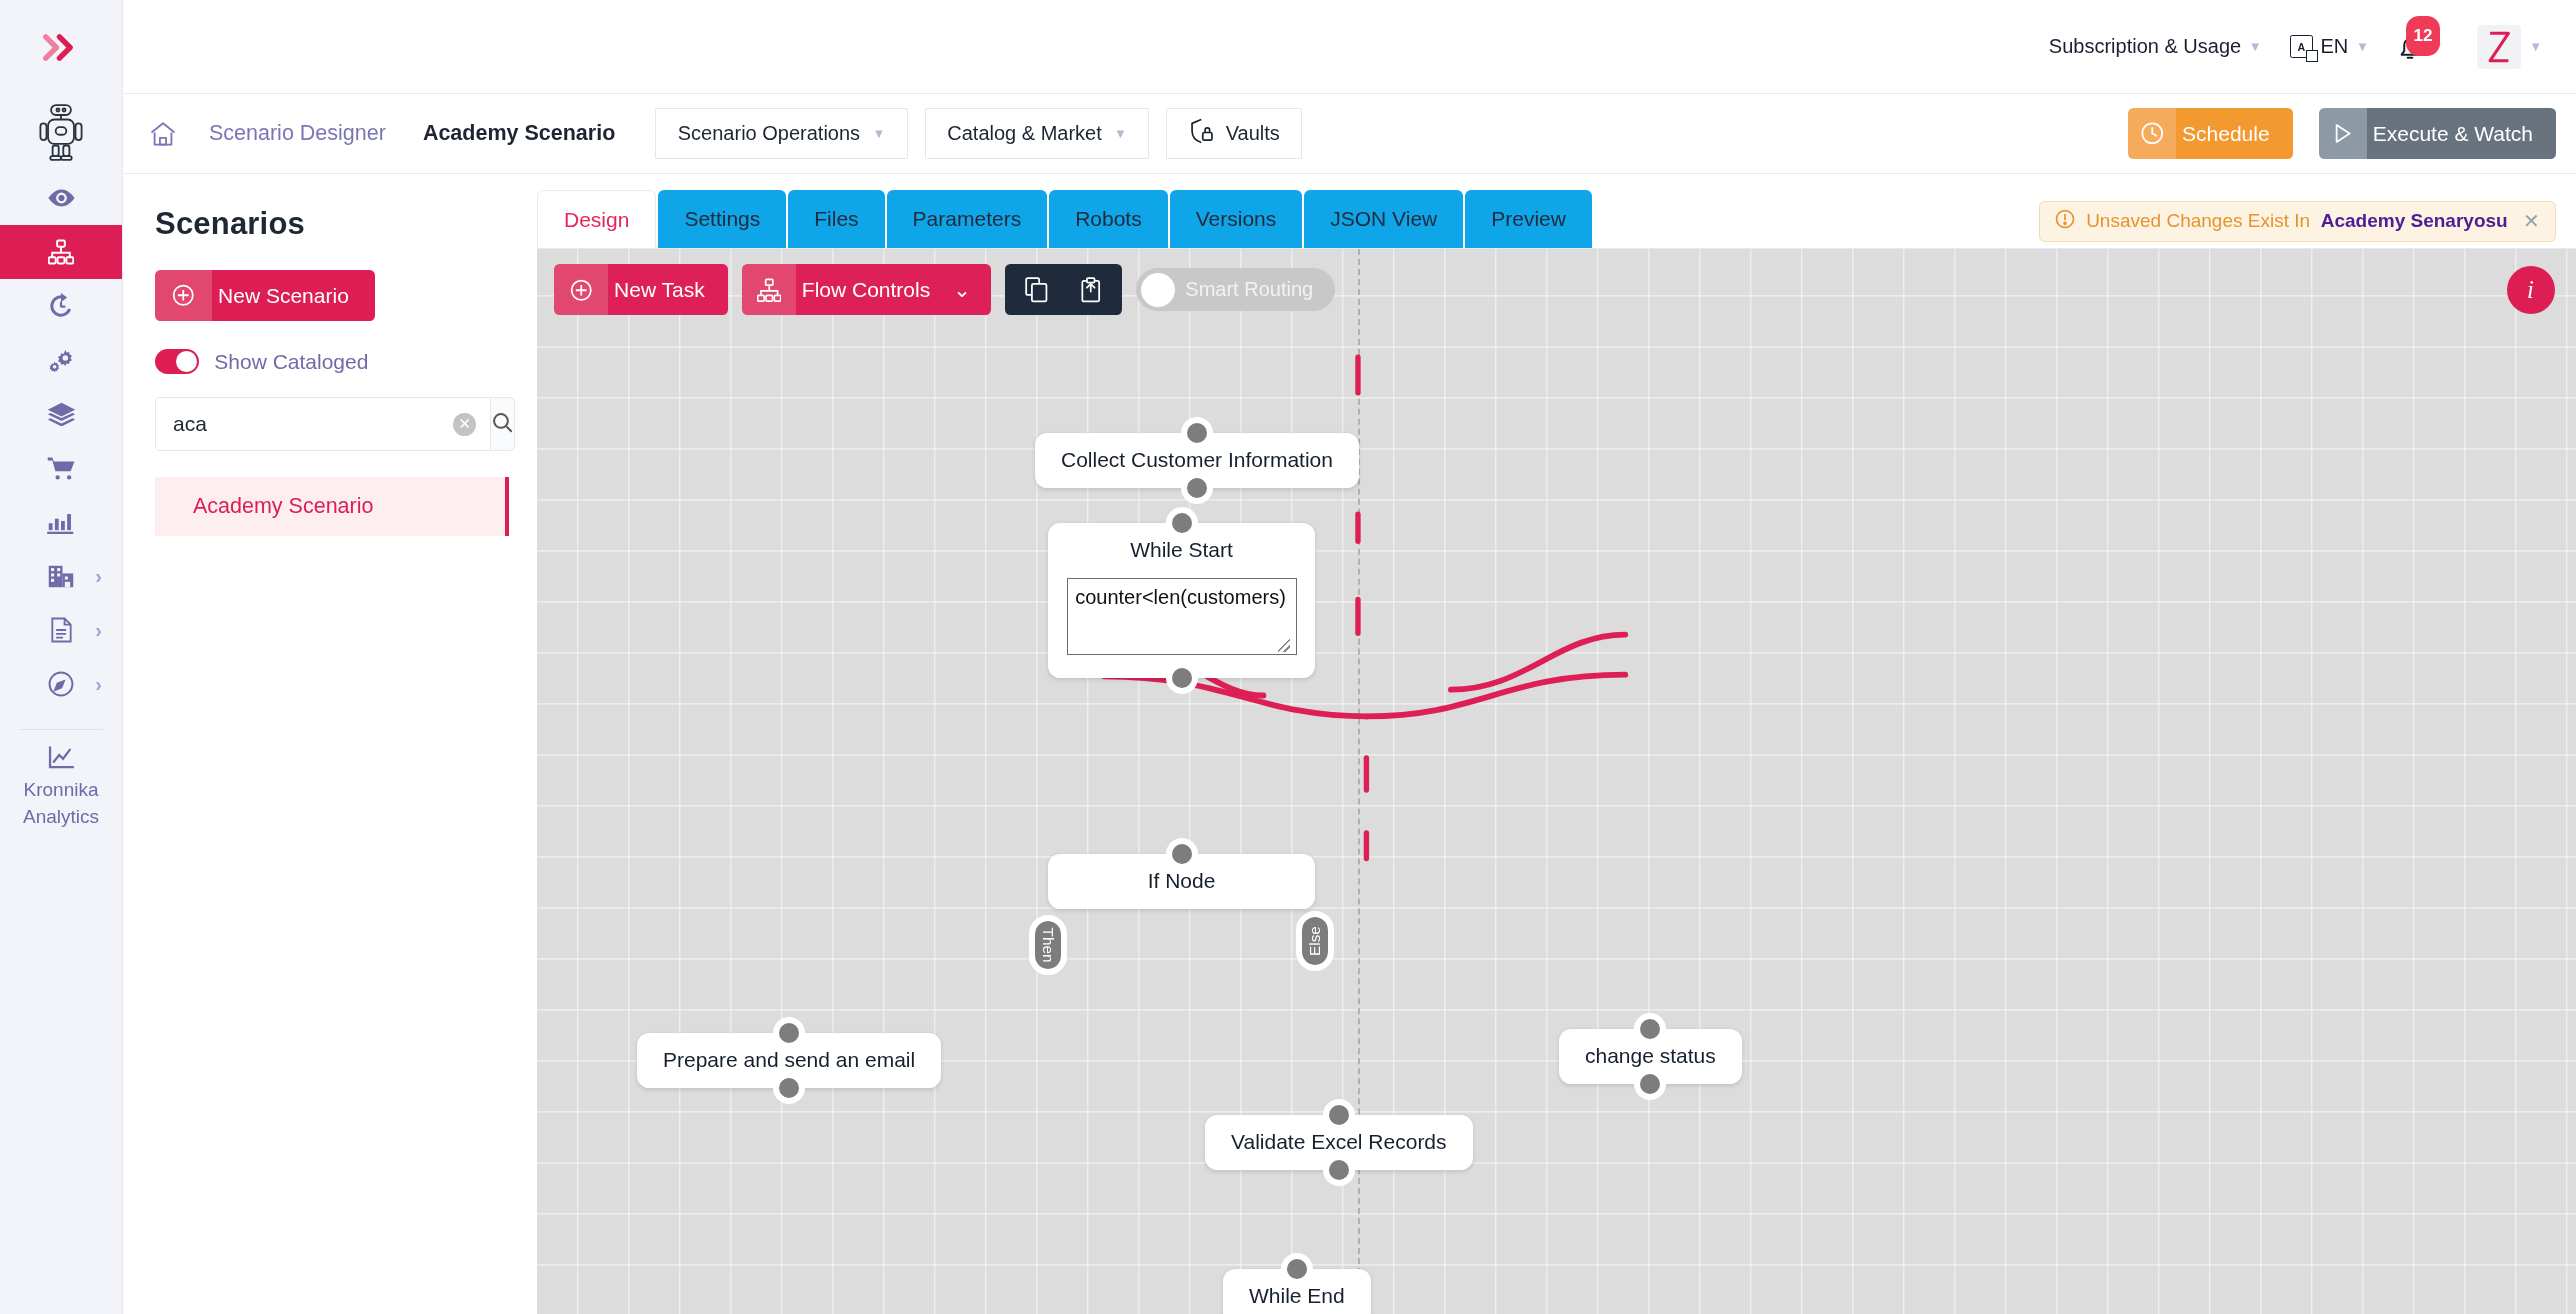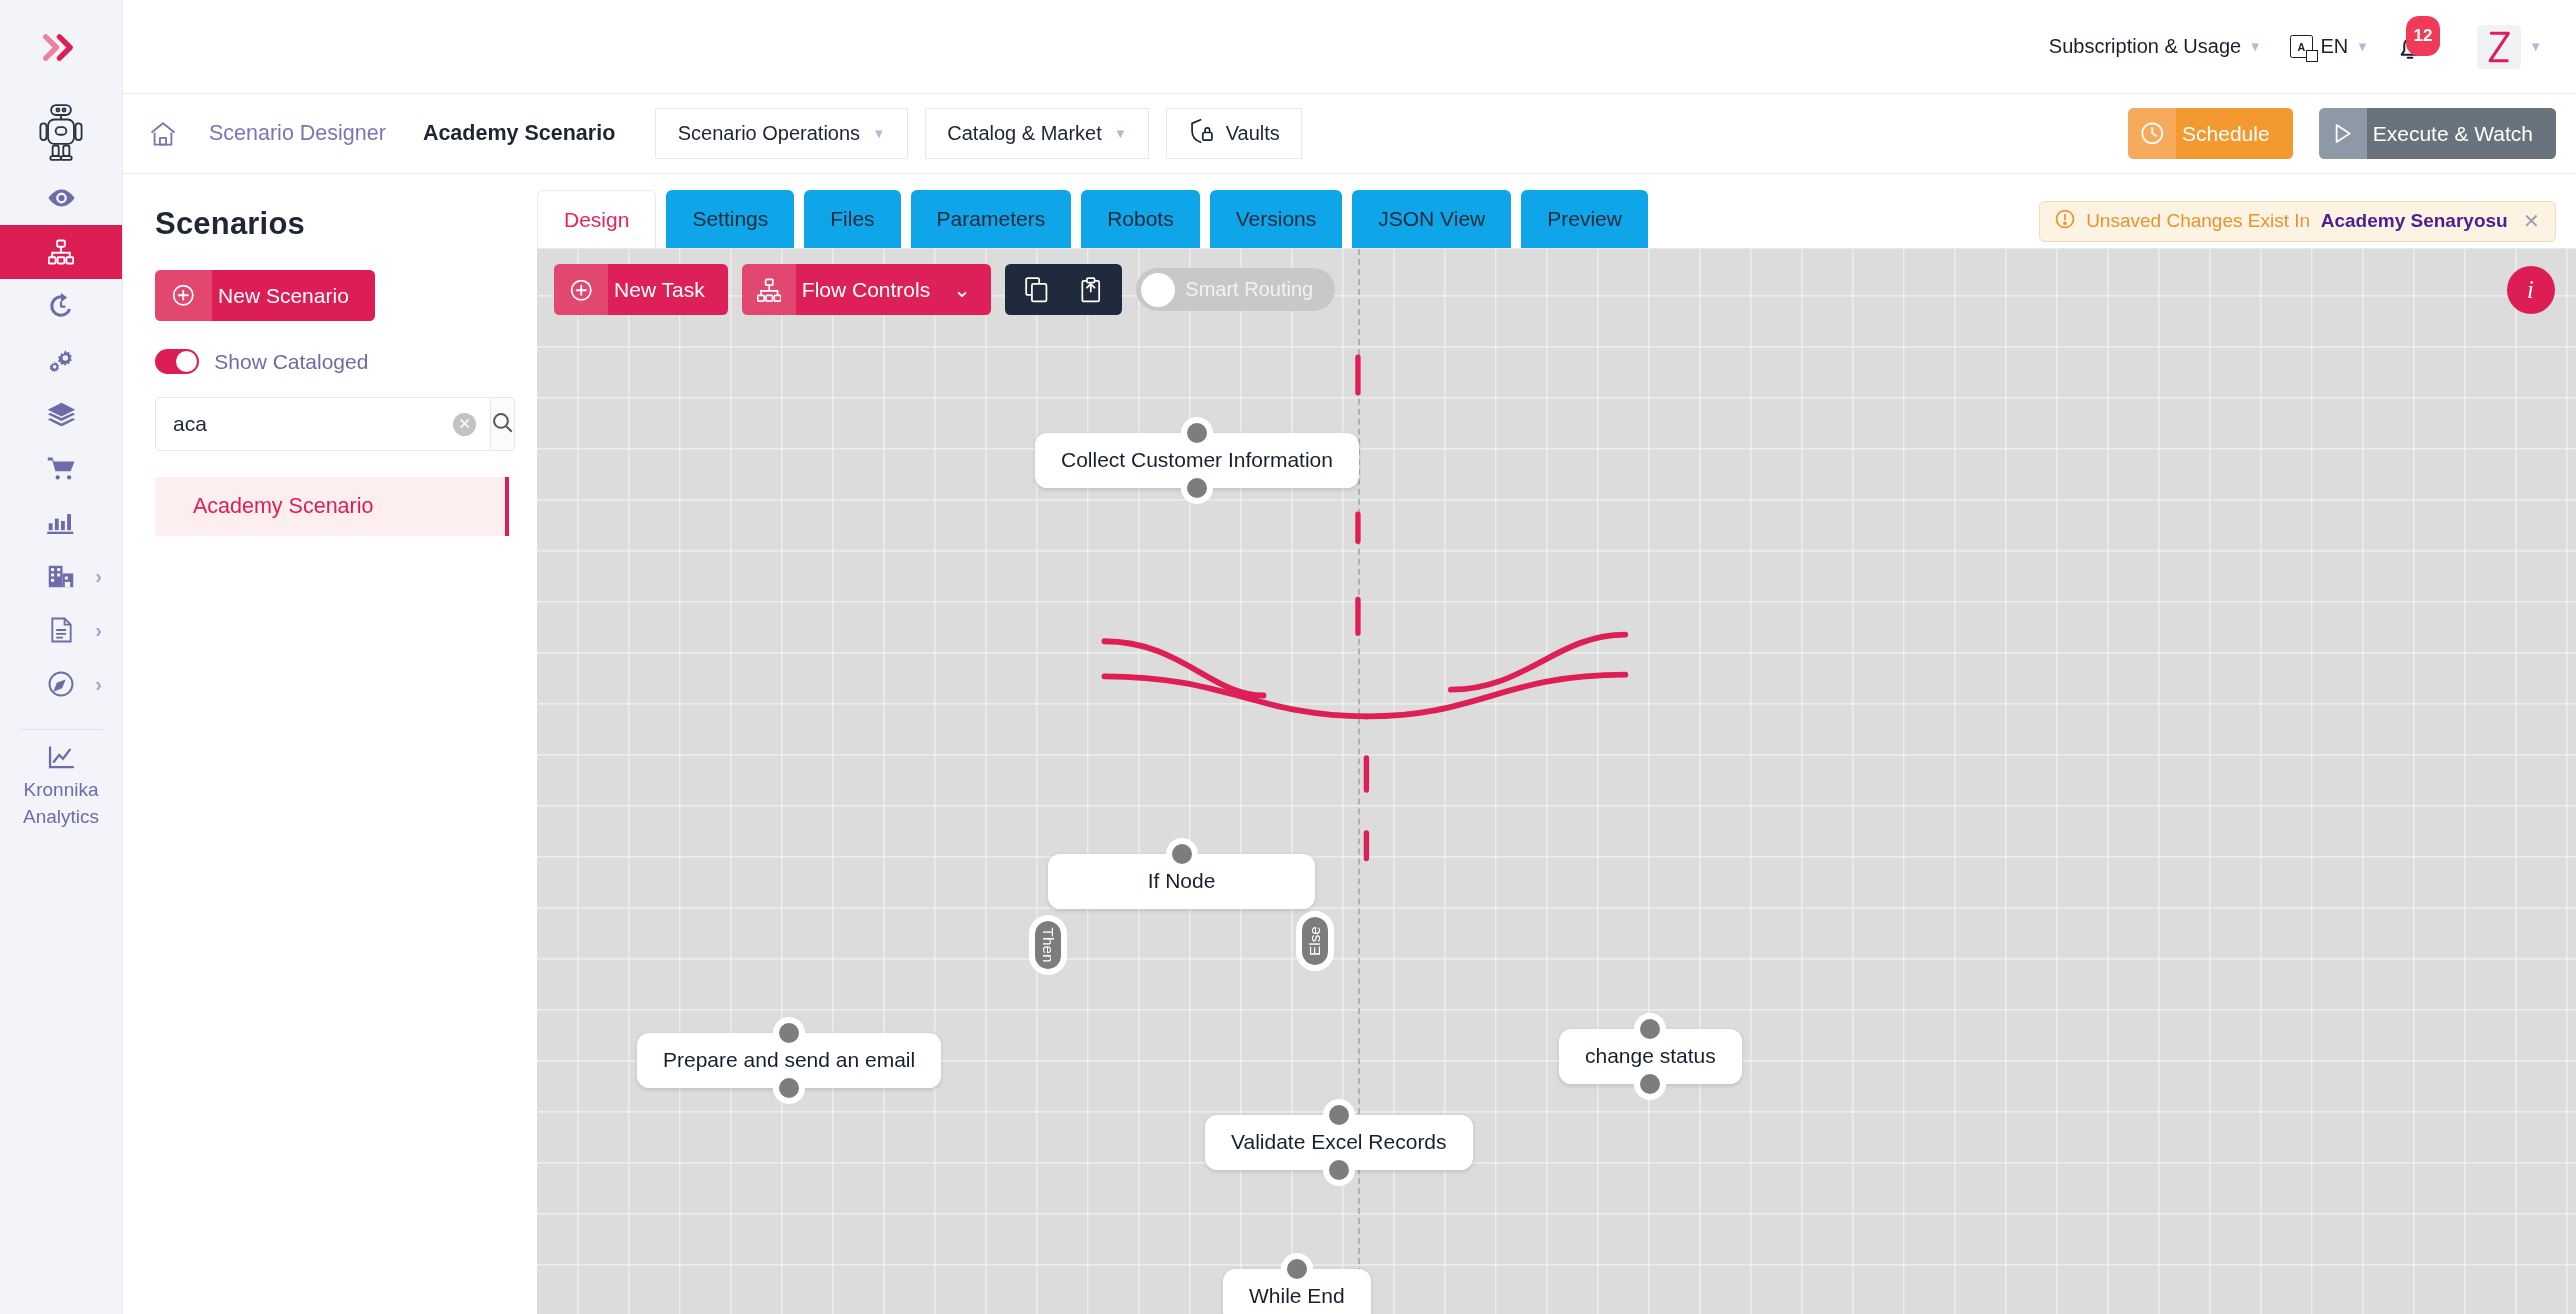--- a/index.html
+++ b/index.html
@@ -112,21 +112,21 @@
     display:flex;align-items:center;justify-content:center;font-size:15.3px; flex: 0 0 auto;}
   .search-btn { width: 52px; border: 0.8px solid #e3e7f2; border-left: 0; border-radius: 0 4.6px 4.6px 0;
     background:#fafbfd; display:flex; align-items:center; justify-content:center; color:#555; }
   .scen-list { margin-top: 26px; }
   .scen-item { position: relative; background: #fdeef0; padding: 17px 0 17px 38px; }
   .scen-item .nm { color: #dd1e54; font-size: 21.5px; }
   .scen-item:after { content:""; position:absolute; right:0; top:0; bottom:0; width:3.8px; background:#dd1e54; }
 
   
   .design { flex: 1 1 auto; display: flex; flex-direction: column; min-width: 0; padding-right: 0;}
-  .tabs-row { display: flex; align-items: flex-end; height: 74px; padding-left: 0; gap: 10px; position: relative;}
+  .tabs-row { display: flex; align-items: flex-end; height: 74px; padding-left: 0; gap: 2px; position: relative;}
   .tab {
     height: 58px; padding: 0 26px; background: #0ea5e9; border-radius: 6.1px 6.1px 0 0;
     display: flex; align-items: center; font-size: 21px; color: #222c3c;
   }
   .tab.active { background: #fff; color: #e6255a; border: 0.8px solid #e7eaf3; border-bottom: 0;}
   .unsaved {
     position: absolute; right: 20px; bottom: 6.1px;
     background: #fdf3e3; border: 0.8px solid #f4dbb2; border-radius: 5.4px;
     height: 41px; display: flex; align-items: center; gap: 10.7px; padding: 0 15.3px;
     font-size: 19px; color: #e79330;
@@ -590,20 +590,28 @@
             </svg>
 
             <div class="flow">
 
               <div class="node" style="left:498px; top:184px;">
                 <span class="port" style="left:50%; transform:translateX(-50%); top:-16px;"></span>
                 <span class="title">Collect Customer Information</span>
                 <span class="port" style="left:50%; transform:translateX(-50%); bottom:-16px;"></span>
               </div>
 
+              <div class="node loop" style="left:511px; top:274px; width:267px;">
+                <span class="port" style="left:50%; transform:translateX(-50%); top:-16px;"></span>
+                <span class="title">While Start</span>
+                <span class="exprwrap">
+                  <textarea class="exprbox" style="">counter&lt;len(customers)</textarea>
+                </span>
+                <span class="port" style="left:50%; transform:translateX(-50%); bottom:-16px;"></span>
+              </div>
 
 
               <div class="node" style="left:511px; top:605px; width:267px;">
                 <span class="port" style="left:50%; transform:translateX(-50%); top:-16px;"></span>
                 <span class="title">If Node</span>
                 <span class="sideport left" style="left:-13px; top:67px;">
                   <span>Then</span>
                 </span>
                 <span class="sideport right" style="right:-13px; top:63px;">
                   <span>Else</span>

